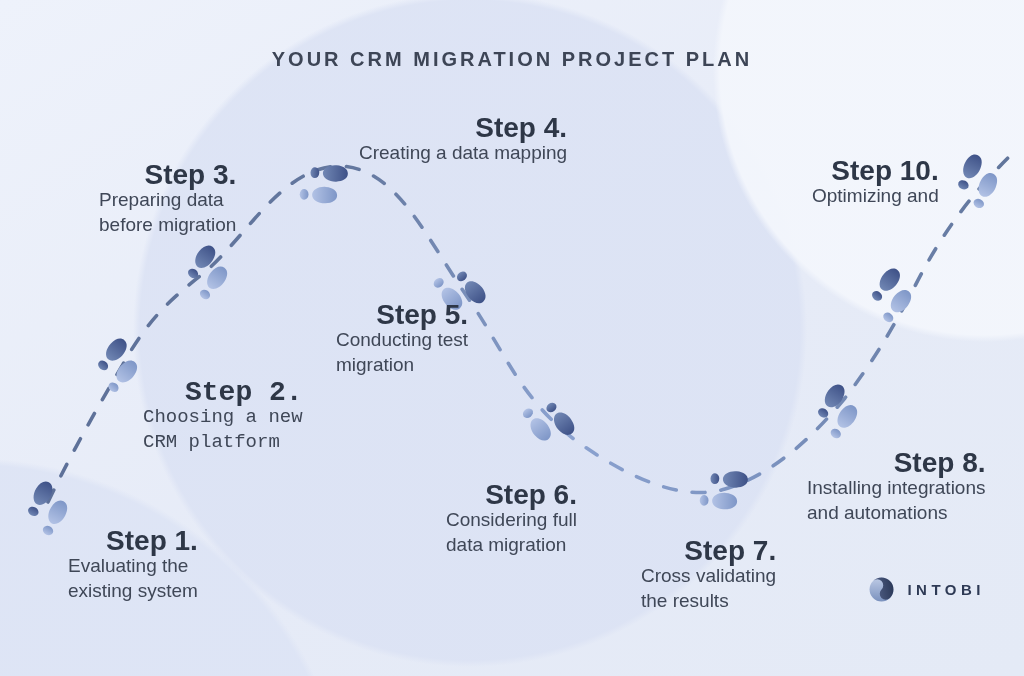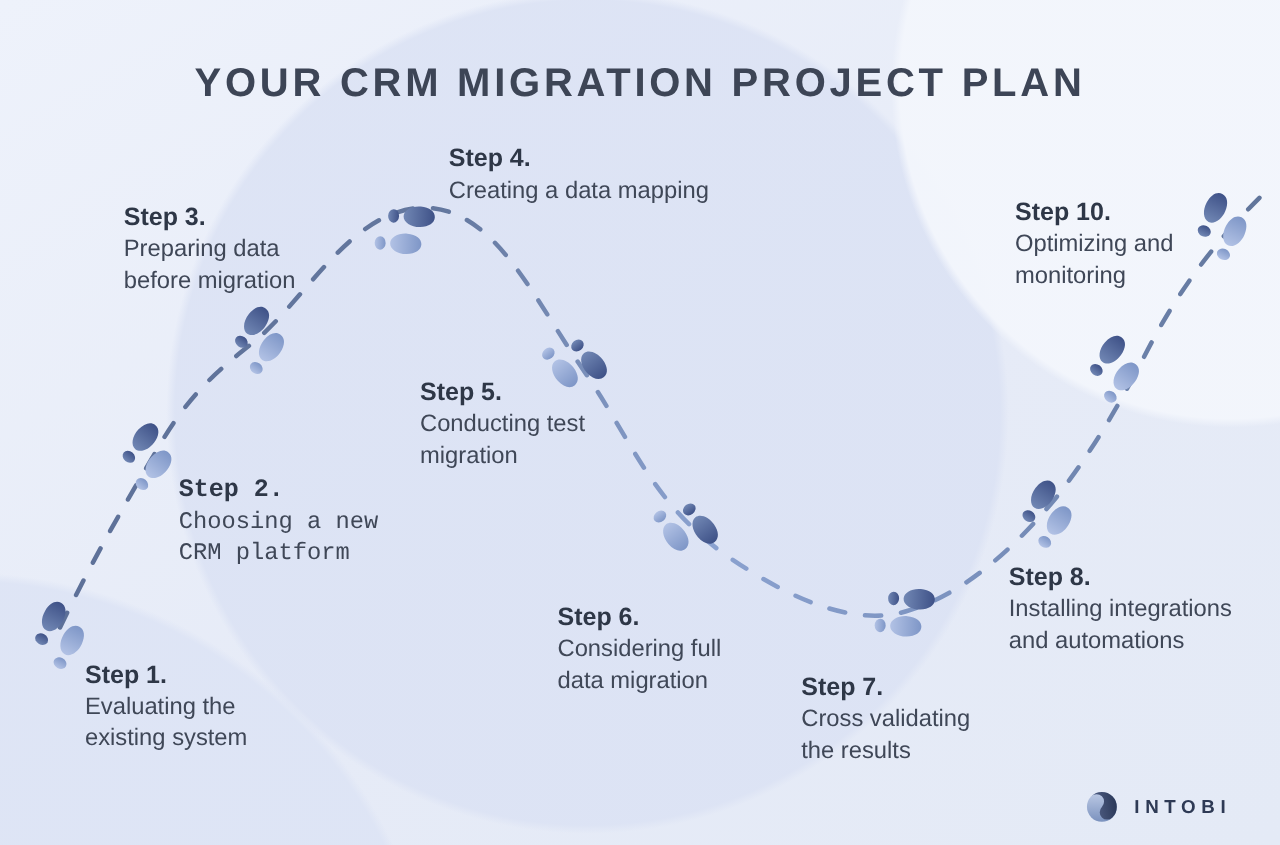--- a/index.html
+++ b/index.html
@@ -17,52 +17,53 @@
       radial-gradient(circle at -30px 840px, rgba(221,228,245,0.9)  0px, rgba(221,228,245,0.9) 375px, rgba(221,228,245,0) 382px),
       linear-gradient(150deg, #eef2fb 0%, #e6ebf7 55%, #e4eaf6 100%);
   }
 
   .title {
     position: absolute;
     top: 48px;
     left: 0;
     width: 1024px;
     text-align: center;
-    font-size: 32px;
+    font-size: 20px;
     font-weight: 700;
     letter-spacing: 3px;
     color: #3d4556;
   }
 
   .step {
     position: absolute;
     font-size: 19px;
     line-height: 25px;
     color: #3f4757;
     white-space: nowrap;
   }
   .step .num {
     display: block;
-    font-size: 20px;
+    font-size: 28px;
     font-weight: 700;
     color: #2e3747;
+    text-align: right;
   }
   .step .line { display: block; }
 
   .path-layer {
     position: absolute;
     top: 0; left: 0;
     width: 1024px;
     height: 676px;
   }
 
   .brand {
     position: absolute;
     right: 39px;
-    top: 632px;
+    top: 576px;
     display: flex;
     align-items: center;
     gap: 12px;
     justify-content: center;
   }
   .brand-text {
     font-size: 15px;
     font-weight: 600;
     letter-spacing: 4.5px;
     color: #2e3a55;
@@ -187,21 +188,20 @@
     <span class="line">the results</span>
   </div>
   <div class="step" style="left:807px; top:450px;">
     <span class="num">Step 8.</span>
     <span class="line">Installing integrations</span>
     <span class="line">and automations</span>
   </div>
   <div class="step" style="left:812px; top:158px;">
     <span class="num">Step 10.</span>
     <span class="line">Optimizing and</span>
-    <span class="line">monitoring</span>
   </div>
 
   <div class="brand">
     <svg width="27" height="27" viewBox="0 0 26 26" aria-hidden="true">
       <defs>
         <linearGradient id="lgLight" x1="0" y1="1" x2="1" y2="0">
           <stop offset="0" stop-color="#6d86b6"></stop>
           <stop offset="1" stop-color="#ccd7ee"></stop>
         </linearGradient>
         <linearGradient id="lgDark" x1="0" y1="0" x2="1" y2="1">

